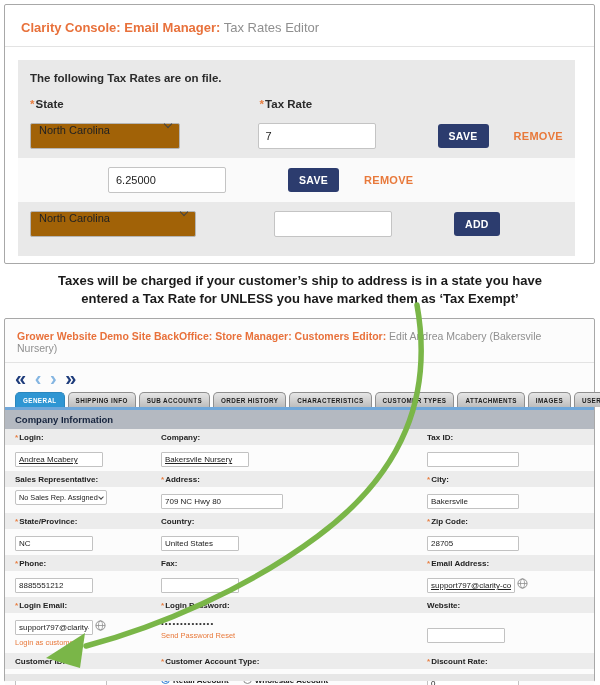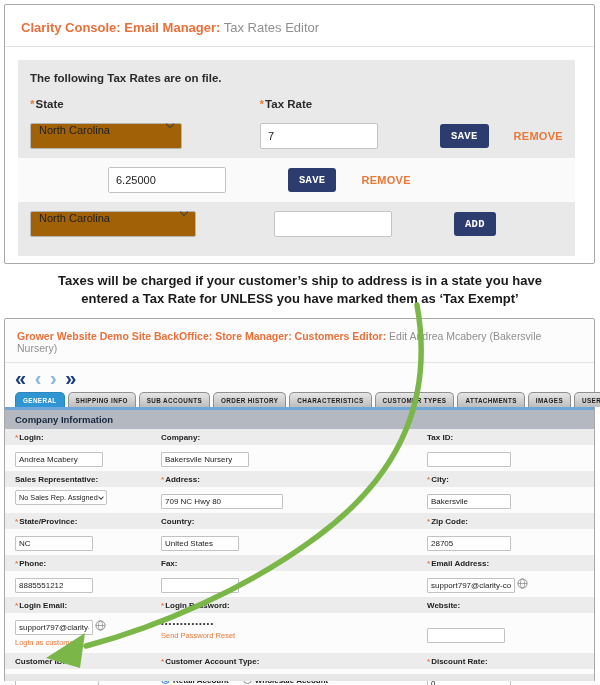--- a/index.html
+++ b/index.html
@@ -26,21 +26,21 @@
   .fake-select {
     width:166px; height:26px; background:#a16207; border:1px solid #b5b5b5; border-radius:2px;
     display:flex; justify-content:space-between; padding:0 8px;
     font-size:11px; color:#222;
   }
   .chev { width:6px; height:6px; border-right:1.5px solid #444; border-bottom:1.5px solid #444; transform:rotate(45deg); margin-top:-3px; }
   .rate-input { width:118px; height:26px; margin-left:78px; border:1px solid #c4c4c4; border-radius:2px; font-size:11px; padding:0 7px; color:#222; font-family:"Liberation Sans",sans-serif; }
   .btn-navy {
     margin-left:62px; background:#2c3c6e; color:#fff; border:none; border-radius:3px;
     font-size:10.5px; font-weight:bold; padding:6px 11px; letter-spacing:.3px; cursor:pointer;
-    font-family:Liberation Mono, monospace;
+    font-family:Liberation Sans, sans-serif;
   }
   .link-remove { margin-left:25px; color:#e8793b; font-size:11px; font-weight:bold; letter-spacing:.3px; text-decoration:none; cursor:pointer; }
   
   #note { position:absolute; top:272px; left:40px; width:520px; text-align:center; font-size:13px; font-weight:bold; color:#1a1a1a; line-height:1.35; }
   
   #arrow-overlay { position:absolute; left:0; top:0; width:600px; height:685px; z-index:60; pointer-events:none; }
   
   #cust-panel { left:4px; top:318px; width:591px; height:364px; background:#fcfcfc; }
   .cust-header { padding:11px 12px 8px 12px; border-bottom:1px solid #e3e3e3; font-size:10.5px; }
   .nav-arrows { padding:5px 10px 0 10px; font-size:20px; font-weight:bold; line-height:1; }
@@ -56,21 +56,21 @@
   .tab.active { background:#2f96d3; color:#fff; border-color:#2a86bd; }
   .tab-strip { height:3px; background:#6fa7da; }
   .section-band { background:#b4b9c1; color:#16243e; font-size:9.5px; font-weight:bold; padding:4px 10px; }
   .frow { display:grid; grid-template-columns:146px 266px 1fr; padding-left:10px; align-items:start; }
   .frow.labels { background:#ececec; padding-top:4px; padding-bottom:3px; font-size:8px; font-weight:bold; color:#222; }
   .frow.inputs { padding-top:3px; padding-bottom:4px; background:#fcfcfc; }
   .fin {
     height:15px; border:1px solid #c2c2c2; border-radius:1px; font-size:8px; padding:1px 3px; color:#222;
     background:#fff; font-family:"Liberation Sans",sans-serif;
   }
-  .w75{width:78px;} .w85{width:88px;} .w140{width:122px;} .w90{width:84px;}
+  .w75{width:78px;} .w85{width:88px;text-decoration:underline;} .w140{width:122px;} .w90{width:92px;}
   .mini-select {
     width:92px; height:15px; background:#fff; border:1px solid #c2c2c2; border-radius:2px;
     display:flex; align-items:center; justify-content:space-between; padding:0 3px; font-size:7.3px; color:#222;
   }
   .mini-select .chev { width:4px; height:4px; margin-top:-2px; }
   .inline-ico { display:inline-block; vertical-align:middle; margin-left:2px; }
   .sub-link { display:block; margin-top:3px; color:#e8793b; font-size:7.5px; text-decoration:none; cursor:pointer; }
   .pw-dots { font-size:8px; color:#333; letter-spacing:1px; padding-top:3px; }
   .radio-group { display:flex; gap:14px; align-items:center; font-size:8px; font-weight:bold; color:#222; padding-top:3px; }
   .radio { width:9px; height:9px; border:1px solid #8a8a8a; border-radius:50%; background:#fff; display:inline-block; vertical-align:-1px; margin-right:3px; position:relative; cursor:pointer; }

